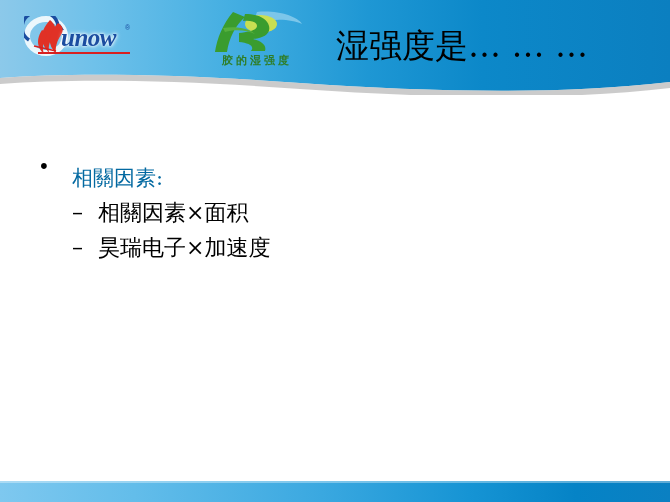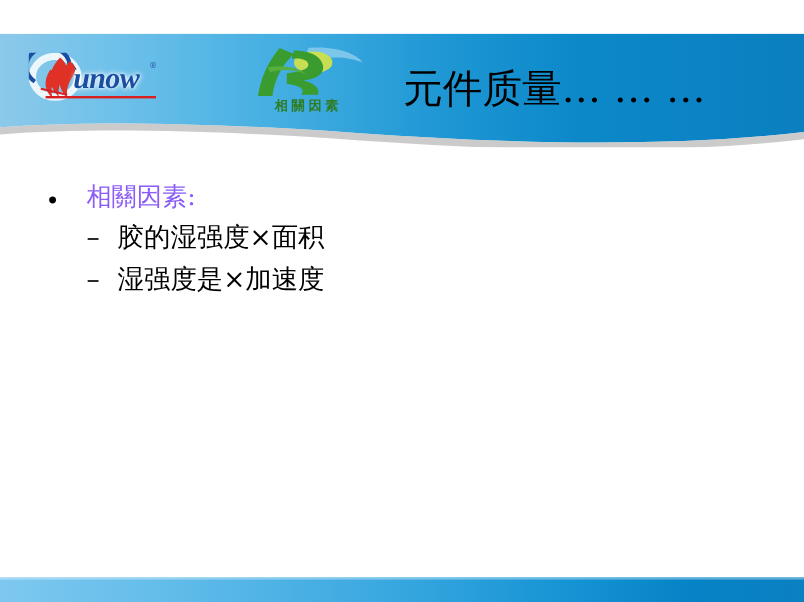--- a/index.html
+++ b/index.html
@@ -23,21 +23,20 @@
     overflow: hidden;
   }
 
   
   .header-band {
     position: absolute;
     left: 0; top: 0;
     width: 670px;
     height: 95px;
     overflow: hidden;
-    margin-top: 28px;
   }
   .header-svg {
     position: absolute;
     left: 0; top: 0;
     width: 670px;
     height: 95px;
     display: block;
   }
 
   
@@ -150,25 +149,25 @@
   .bullet-l1 .marker {
     position: absolute;
     left: 8px;
     top: 0;
     font-size: 20px;
     line-height: 34px;
     color: #000000;
   }
   .plain-l2 {
     margin-left: 42px;
-    margin-top: 0;
+    margin-top: 14px;
     font-family: "DejaVu Serif", "Liberation Serif", serif;
     font-size: 21px;
     line-height: 29px;
-    color: #8b5cf6;
+    color: #0369a1;
     white-space: nowrap;
   }
   .bullet-l3 {
     position: relative;
     margin-left: 42px;
     margin-top: 4px;
     padding-left: 26px;
     font-family: "DejaVu Serif", "Liberation Serif", serif;
     font-size: 22px;
     line-height: 31px;
@@ -245,44 +244,44 @@
 
       <div class="logo logo-hr">
         <svg width="100" height="48" viewBox="0 0 100 48">
           <path d="M52,4 C72,2 92,8 97,16 C88,12 72,10 58,14 C48,17 44,22 43,28 Z" fill="#7cc6ea"></path>
           <ellipse cx="56" cy="16" rx="16" ry="9" fill="#cfe04a" opacity="0.95"></ellipse>
           <path d="M28,4 C18,16 12,30 10,44 L22,44 C24,30 30,18 40,9 Z" fill="#3a9c2e"></path>
           <path d="M40,6 C52,6 62,10 64,18 C66,26 58,30 48,31 C56,33 62,37 60,43 L46,43
                    C50,38 44,35 34,34 L34,25 C44,24 52,22 52,18 C52,14 46,12 38,13 Z" fill="#3a9c2e"></path>
           <path d="M18,20 C30,18 44,20 50,26 C42,22 30,21 20,24 Z" fill="#56b03e"></path>
         </svg>
-        <div class="cn">相關因素</div>
+        <div class="cn">胶的湿强度</div>
       </div>
 
     </div>
 
-    <div class="slide-title">元件质量… … …</div>
+    <div class="slide-title">湿强度是… … …</div>
   </div>
 
   <div class="body-area">
 
     <div class="bullet-l1">
       <span class="marker">•</span>
     </div>
 
     <div class="plain-l2">相關因素:</div>
 
     <div class="bullet-l3">
       <span class="marker">–</span>
-      <span>胶的湿强度×面积</span>
+      <span>相關因素×面积</span>
     </div>
 
     <div class="bullet-l3">
       <span class="marker">–</span>
-      <span>湿强度是×加速度</span>
+      <span>昊瑞电子×加速度</span>
     </div>
 
   </div>
 
   <div class="footer-bar">
     <div class="hl"></div>
   </div>
 
 </div>
 

